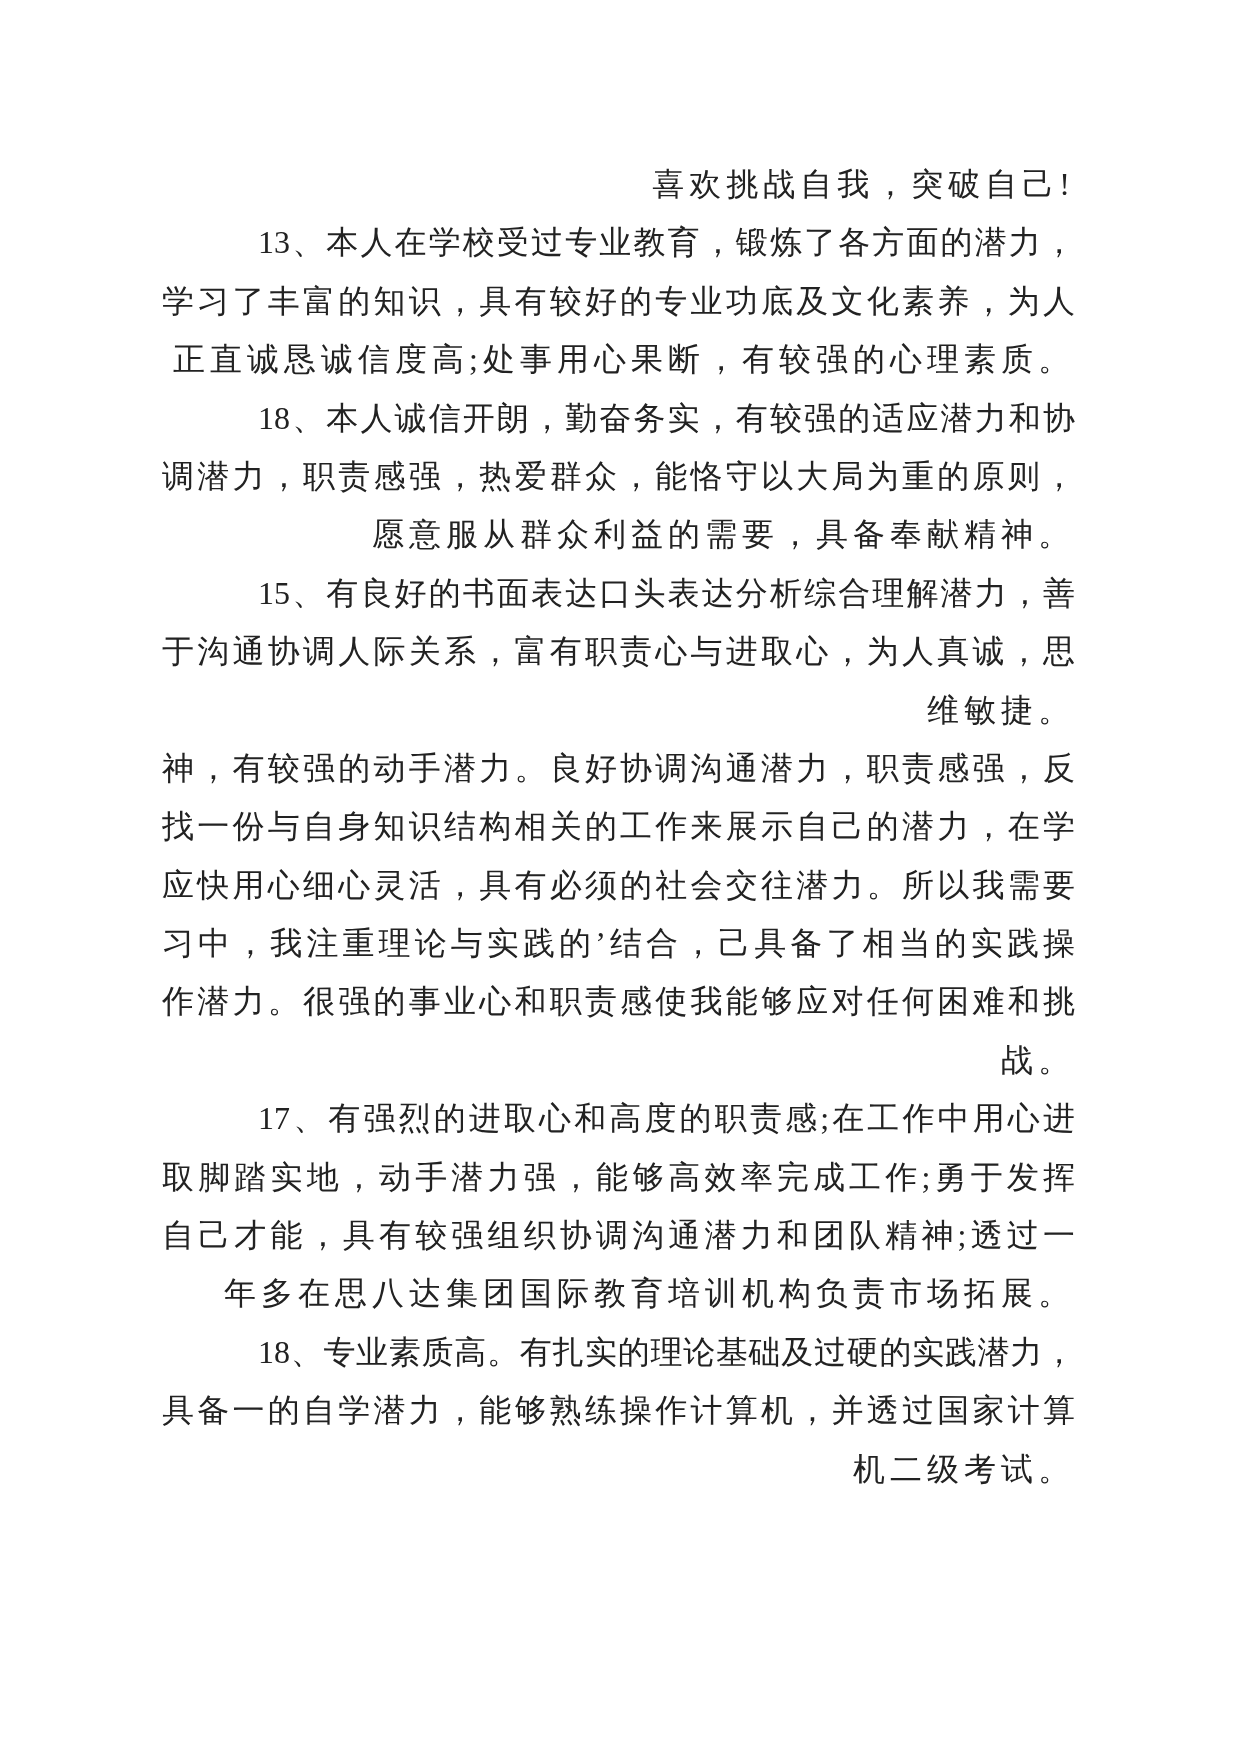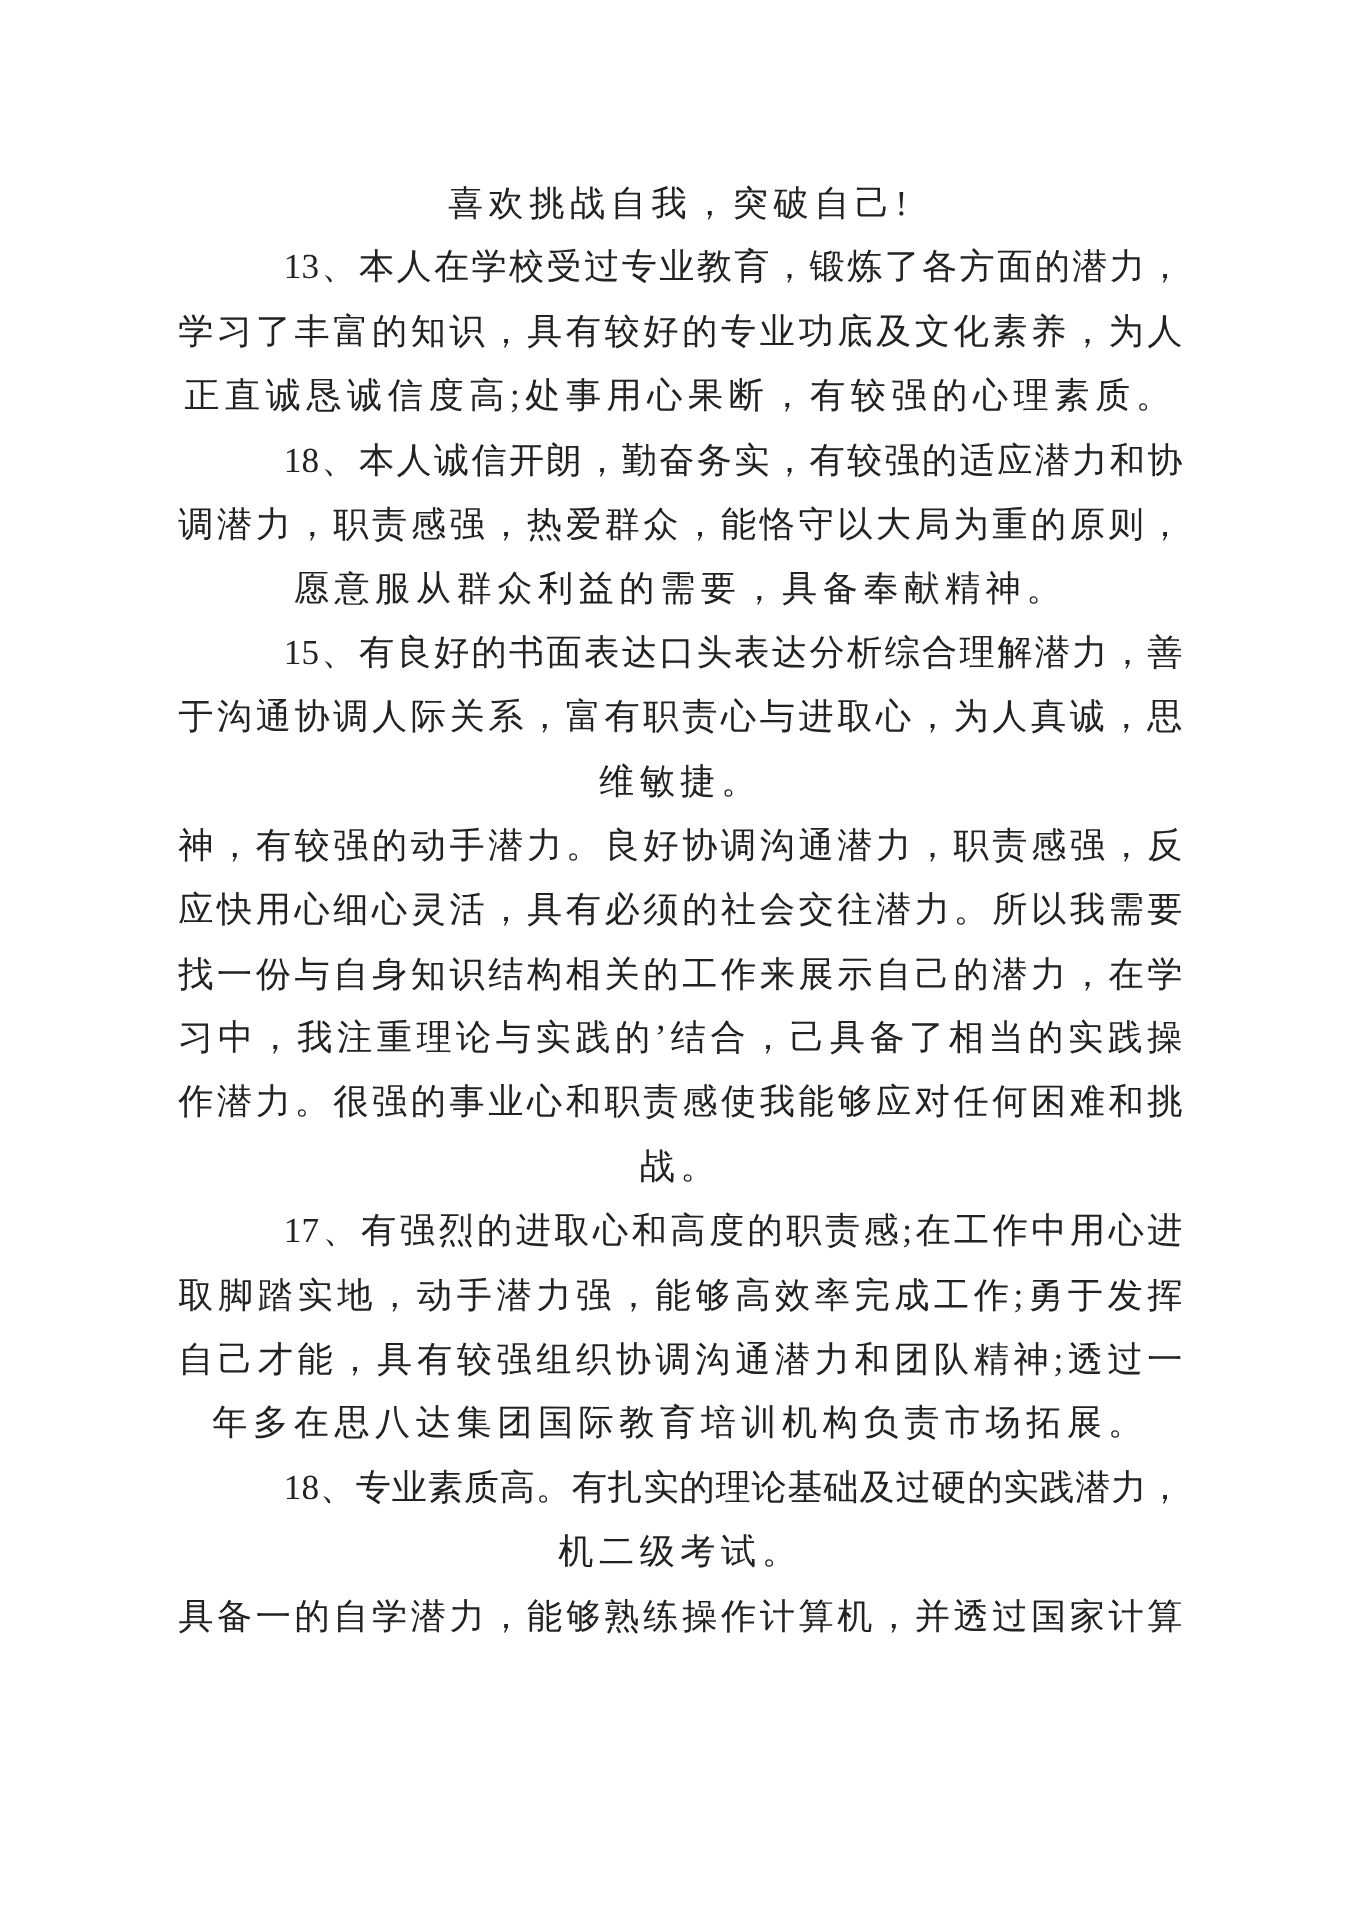--- a/index.html
+++ b/index.html
@@ -24,21 +24,21 @@
   .paragraph {
     margin: 0;
     padding: 0;
   }
   .line {
     height: 58.4px;
     line-height: 58.4px;
     font-size: 32px;
     color: #222222;
     letter-spacing: 5px;
-    text-align: center;
+    text-align: right;
     white-space: normal;
     overflow: visible;
   }
   .line.fill {
     letter-spacing: 0;
     text-align: justify;
     text-align-last: justify;
     text-justify: inter-character;
   }
   .line.indent {
@@ -64,31 +64,31 @@
         <div class="line fill">调潜力，职责感强，热爱群众，能恪守以大局为重的原则，</div>
         <div class="line">愿意服从群众利益的需要，具备奉献精神。</div>
       </div>
       <div class="paragraph">
         <div class="line fill indent">15、有良好的书面表达口头表达分析综合理解潜力，善</div>
         <div class="line fill">于沟通协调人际关系，富有职责心与进取心，为人真诚，思</div>
         <div class="line">维敏捷。</div>
       </div>
       <div class="paragraph">
         <div class="line fill">神，有较强的动手潜力。良好协调沟通潜力，职责感强，反</div>
+        <div class="line fill">找一份与自身知识结构相关的工作来展示自己的潜力，在学</div>
         <div class="line fill">应快用心细心灵活，具有必须的社会交往潜力。所以我需要</div>
-        <div class="line fill">找一份与自身知识结构相关的工作来展示自己的潜力，在学</div>
         <div class="line fill">习中，我注重理论与实践的’结合，己具备了相当的实践操</div>
         <div class="line fill">作潜力。很强的事业心和职责感使我能够应对任何困难和挑</div>
         <div class="line">战。</div>
       </div>
       <div class="paragraph">
         <div class="line fill indent">17、有强烈的进取心和高度的职责感;在工作中用心进</div>
         <div class="line fill">取脚踏实地，动手潜力强，能够高效率完成工作;勇于发挥</div>
         <div class="line fill">自己才能，具有较强组织协调沟通潜力和团队精神;透过一</div>
         <div class="line">年多在思八达集团国际教育培训机构负责市场拓展。</div>
       </div>
       <div class="paragraph">
         <div class="line fill indent">18、专业素质高。有扎实的理论基础及过硬的实践潜力，</div>
+        <div class="line fill">具备一的自学潜力，能够熟练操作计算机，并透过国家计算</div>
         <div class="line">机二级考试。</div>
-        <div class="line fill">具备一的自学潜力，能够熟练操作计算机，并透过国家计算</div>
       </div>
     </div>
 </div>
 
 </body></html>

